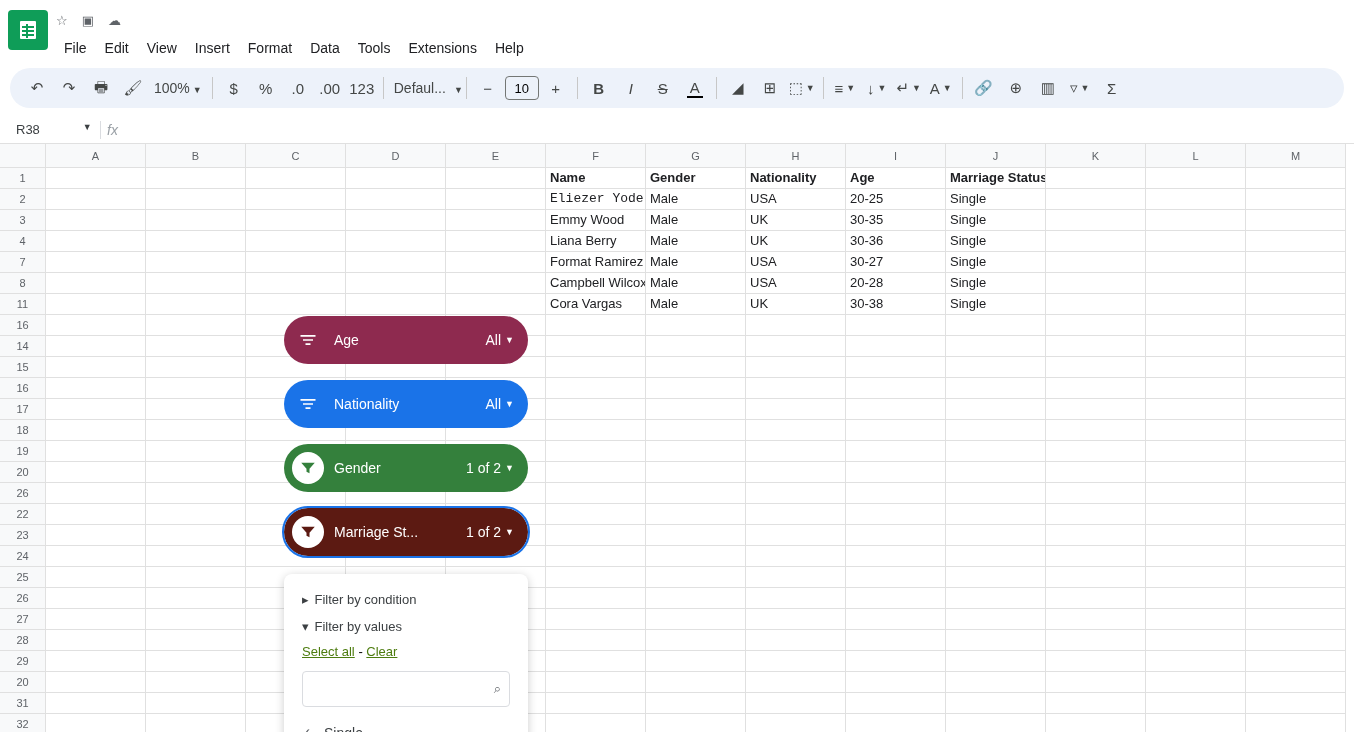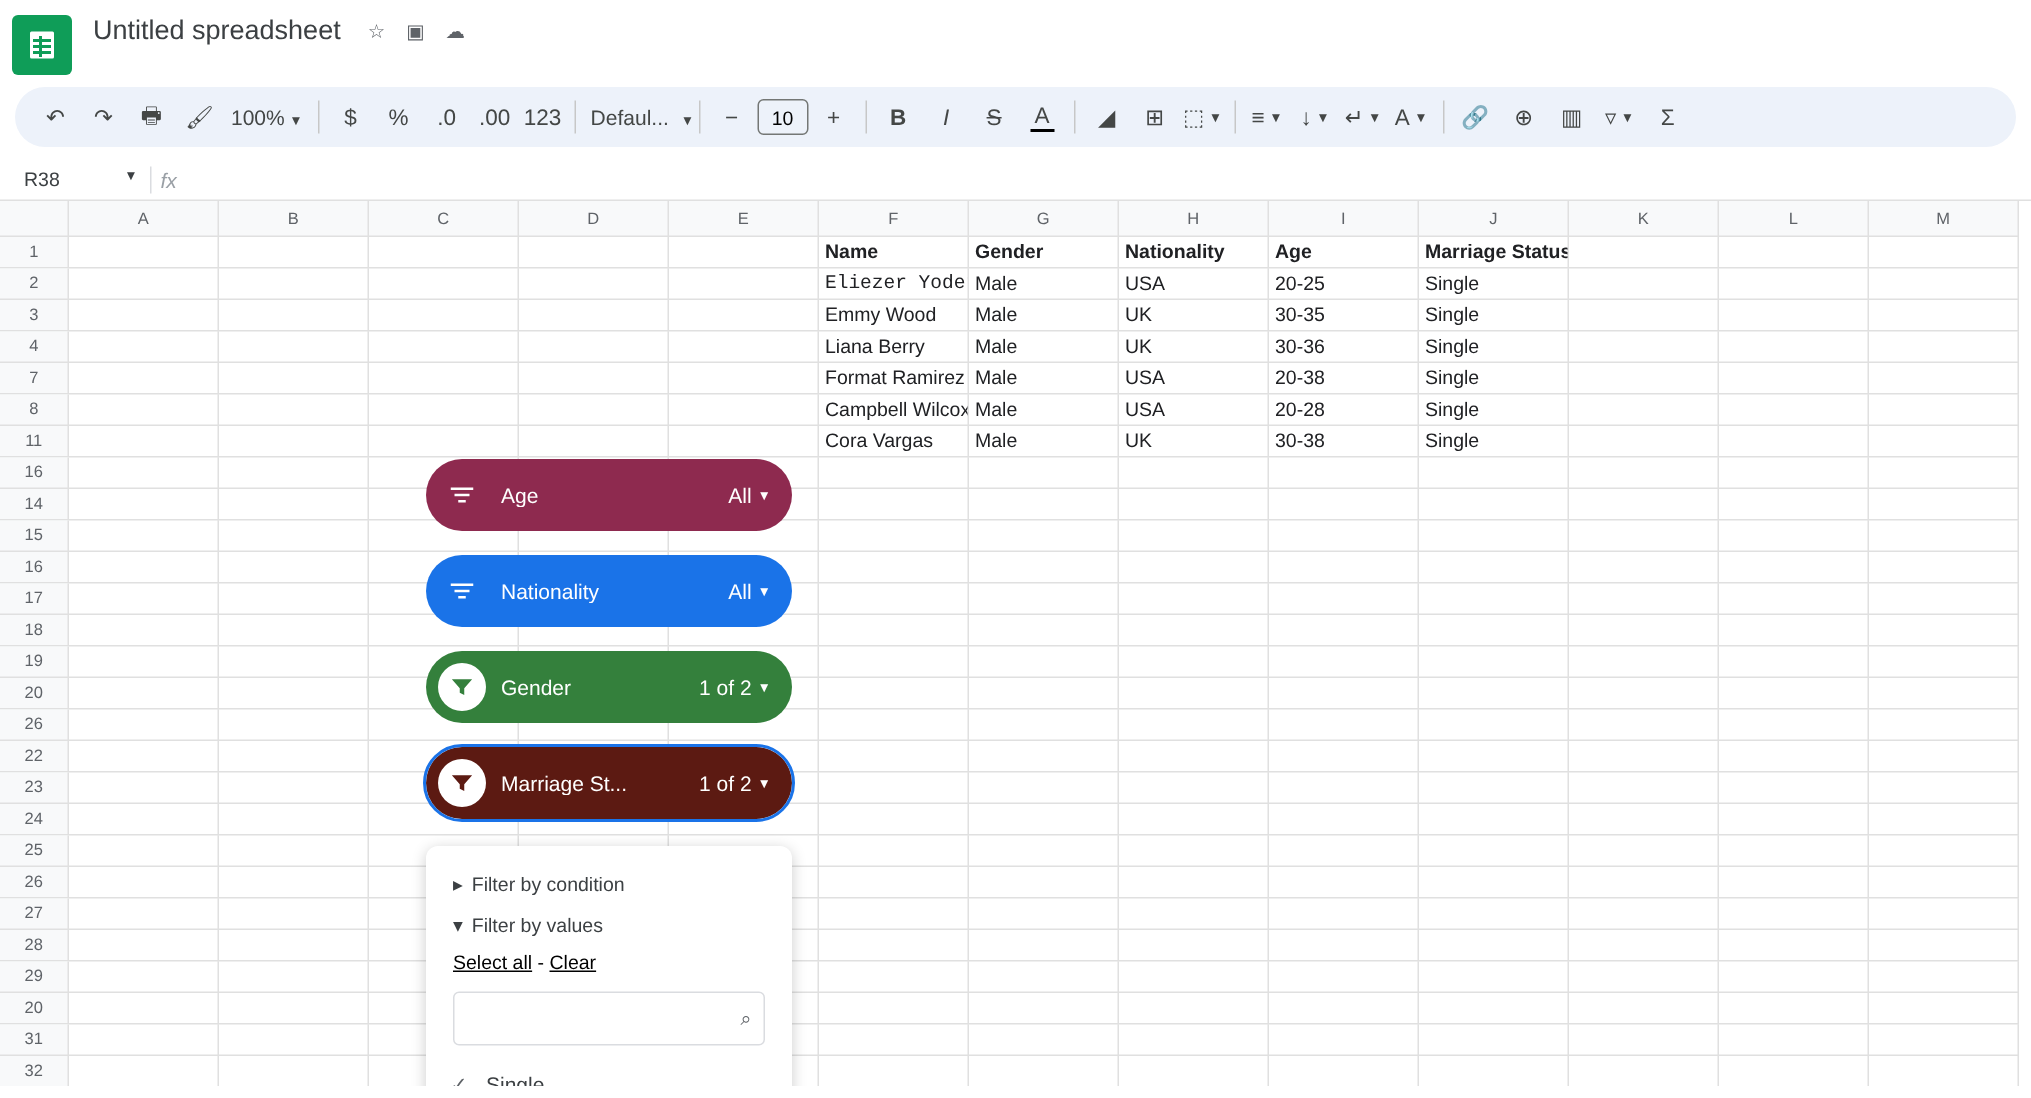--- a/index.html
+++ b/index.html
@@ -36,21 +36,21 @@
 .cell.bold { font-weight: bold; }
 .slicer { position: absolute; width: 244px; height: 48px; border-radius: 24px; display: flex; align-items: center; padding: 0 14px 0 8px; color: #fff; cursor: pointer; }
 .slicer-icon { width: 32px; height: 32px; border-radius: 50%; display: flex; align-items: center; justify-content: center; margin-right: 10px; }
 .slicer-icon.filled { background: #fff; }
 .slicer-label { flex: 1; font-size: 14px; font-weight: 500; overflow: hidden; text-overflow: ellipsis; white-space: nowrap; }
 .slicer-value { font-size: 14px; font-weight: 400; }
 .slicer-caret { margin-left: 4px; font-size: 9px; }
 .filter-panel { position: absolute; left: 284px; top: 430px; width: 244px; background: #fff; border-radius: 8px; box-shadow: 0 2px 10px rgba(0,0,0,0.2); padding: 12px 0 16px; }
 .filter-row { padding: 6px 18px; font-size: 13px; color: #3c4043; cursor: pointer; display: flex; align-items: center; gap: 6px; }
 .filter-links { padding: 4px 18px; font-size: 13px; }
-.filter-links a { color: #000000; text-decoration: underline; cursor: pointer; margin-top: 17px; }
+.filter-links a { color: #4d7c0f; text-decoration: underline; cursor: pointer; margin-top: 17px; }
 .filter-search { margin: 8px 18px; border: 1px solid #dadce0; border-radius: 4px; height: 36px; display: flex; align-items: center; padding: 0 8px; }
 .filter-search input { border: none; outline: none; flex: 1; font-size: 13px; }
 .filter-option { padding: 10px 18px 10px 40px; font-size: 14px; color: #3c4043; cursor: pointer; position: relative; }
 .filter-option .check { position: absolute; left: 16px; top: 10px; color: #5f6368; }
 .underline-a { border-bottom: 2px solid #000; display: inline-block; width: 16px; text-align: center; }
 </style>
 </head>
 <body>
 
 <div class="header">
@@ -58,26 +58,36 @@
     <svg viewBox="0 0 24 24" fill="#fff">
         <rect x="4" y="3" width="16" height="18" rx="1" fill="#fff"></rect>
         <rect x="6" y="8" width="12" height="2" fill="#0f9d58"></rect>
         <rect x="6" y="12" width="12" height="2" fill="#0f9d58"></rect>
         <rect x="6" y="16" width="12" height="2" fill="#0f9d58"></rect>
         <rect x="10" y="6" width="2" height="14" fill="#0f9d58"></rect>
       </svg>
   </div>
   <div class="title-area">
     <div class="title-row">
-      <div class="doc-title">Untitled spreadsheet</div>
       <div class="title-icons">
         <span>☆</span>
         <span>▣</span>
         <span>☁</span>
       </div>
+    </div>
+    <div class="menubar">
+      <span>File</span>
+      <span>Edit</span>
+      <span>View</span>
+      <span>Insert</span>
+      <span>Format</span>
+      <span>Data</span>
+      <span>Tools</span>
+      <span>Extensions</span>
+      <span>Help</span>
     </div>
   </div>
 </div>
 
 <div class="toolbar">
   <div class="tb-btn">↶</div>
   <div class="tb-btn">↷</div>
   <div class="tb-btn">🖶</div>
   <div class="tb-btn">🖌</div>
   <div class="tb-text"><span>100%</span><span class="dropdown-caret">▼</span></div>
@@ -241,21 +251,21 @@
       </div>
       <div class="cell-row">
         <div class="cell" style="width: 100px;"></div>
         <div class="cell" style="width: 100px;"></div>
         <div class="cell" style="width: 100px;"></div>
         <div class="cell" style="width: 100px;"></div>
         <div class="cell" style="width: 100px;"></div>
         <div class="cell" style="width: 100px;">Format Ramirez</div>
         <div class="cell" style="width: 100px;">Male</div>
         <div class="cell" style="width: 100px;">USA</div>
-        <div class="cell" style="width: 100px;">20-38</div>
+        <div class="cell" style="width: 100px;">30-27</div>
         <div class="cell" style="width: 100px;">Single</div>
         <div class="cell" style="width: 100px;"></div>
         <div class="cell" style="width: 100px;"></div>
         <div class="cell" style="width: 100px;"></div>
       </div>
       <div class="cell-row">
         <div class="cell" style="width: 100px;"></div>
         <div class="cell" style="width: 100px;"></div>
         <div class="cell" style="width: 100px;"></div>
         <div class="cell" style="width: 100px;"></div>

